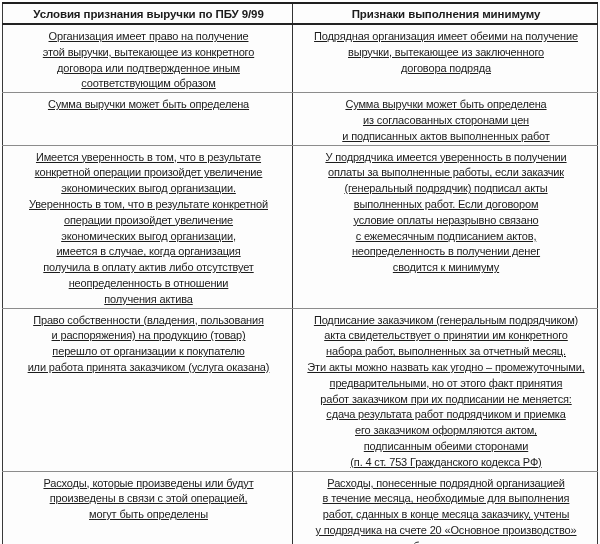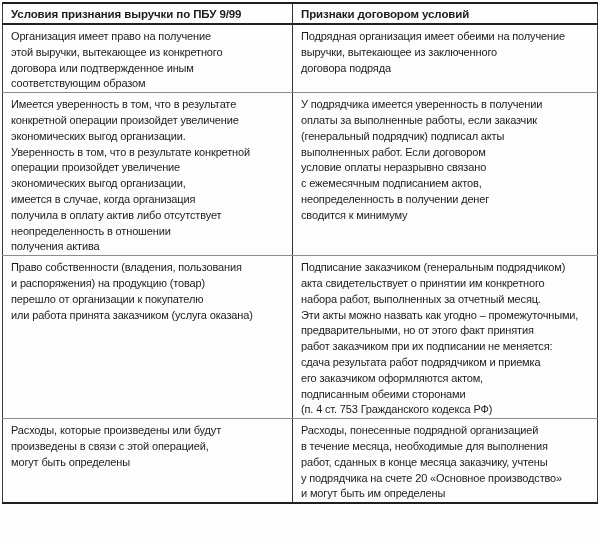--- a/index.html
+++ b/index.html
@@ -29,41 +29,42 @@
     border-top: 2px solid #1f1f1f;
     border-bottom: 2px solid #1f1f1f;
     border-left: 1px solid #3a3a3a;
     border-right: 1px solid #3a3a3a;
   }
   col.c-left  { width: 290px; }
   col.c-right { width: 305px; }
 
   th, td {
     vertical-align: top;
-    text-align: left;
+    text-align: center;
     white-space: pre-line;
     overflow: hidden;
     box-sizing: border-box;
   }
   th {
     font-size: 11.5px;
     font-weight: bold;
     line-height: 14px;
     padding: 3px 6px 2px 8px;
     height: 19px;
     border-bottom: 2px solid #222222;
     letter-spacing: -0.1px;
   }
   td {
     font-size: 11px;
     font-weight: normal;
     line-height: 15.8px;
     padding: 4px 6px 0 8px;
     letter-spacing: -0.15px;
     border-bottom: 1px solid #8c8c8c;
+    text-decoration: underline;
   }
   th:first-child, td:first-child {
     border-right: 1px solid #333333;
   }
   tr.r1 td { height: 66px; }
   tr.r2 td { height: 44px; }
   tr.r3 td { height: 158px; }
   tr.r4 td { height: 163px; }
   tr.r5 td { height: 82px; border-bottom: none; }
 </style>
@@ -72,32 +73,38 @@
 
 <div class="page">
   <table class="doc-table">
     <colgroup>
       <col class="c-left">
       <col class="c-right">
     </colgroup>
     <thead>
       <tr>
         <th>Условия признания выручки по ПБУ 9/99</th>
-        <th>Признаки договором условий</th>
+        <th>Признаки выполнения минимуму</th>
       </tr>
     </thead>
     <tbody>
       <tr class="r1">
         <td>Организация имеет право на получение
 этой выручки, вытекающее из конкретного
 договора или подтвержденное иным
 соответствующим образом</td>
         <td>Подрядная организация имеет обеими на получение
 выручки, вытекающее из заключенного
 договора подряда</td>
+      </tr>
+      <tr class="r2">
+        <td>Сумма выручки может быть определена</td>
+        <td>Сумма выручки может быть определена
+из согласованных сторонами цен
+и подписанных актов выполненных работ</td>
       </tr>
       <tr class="r3">
         <td>Имеется уверенность в том, что в результате
 конкретной операции произойдет увеличение
 экономических выгод организации.
 Уверенность в том, что в результате конкретной
 операции произойдет увеличение
 экономических выгод организации,
 имеется в случае, когда организация
 получила в оплату актив либо отсутствует

